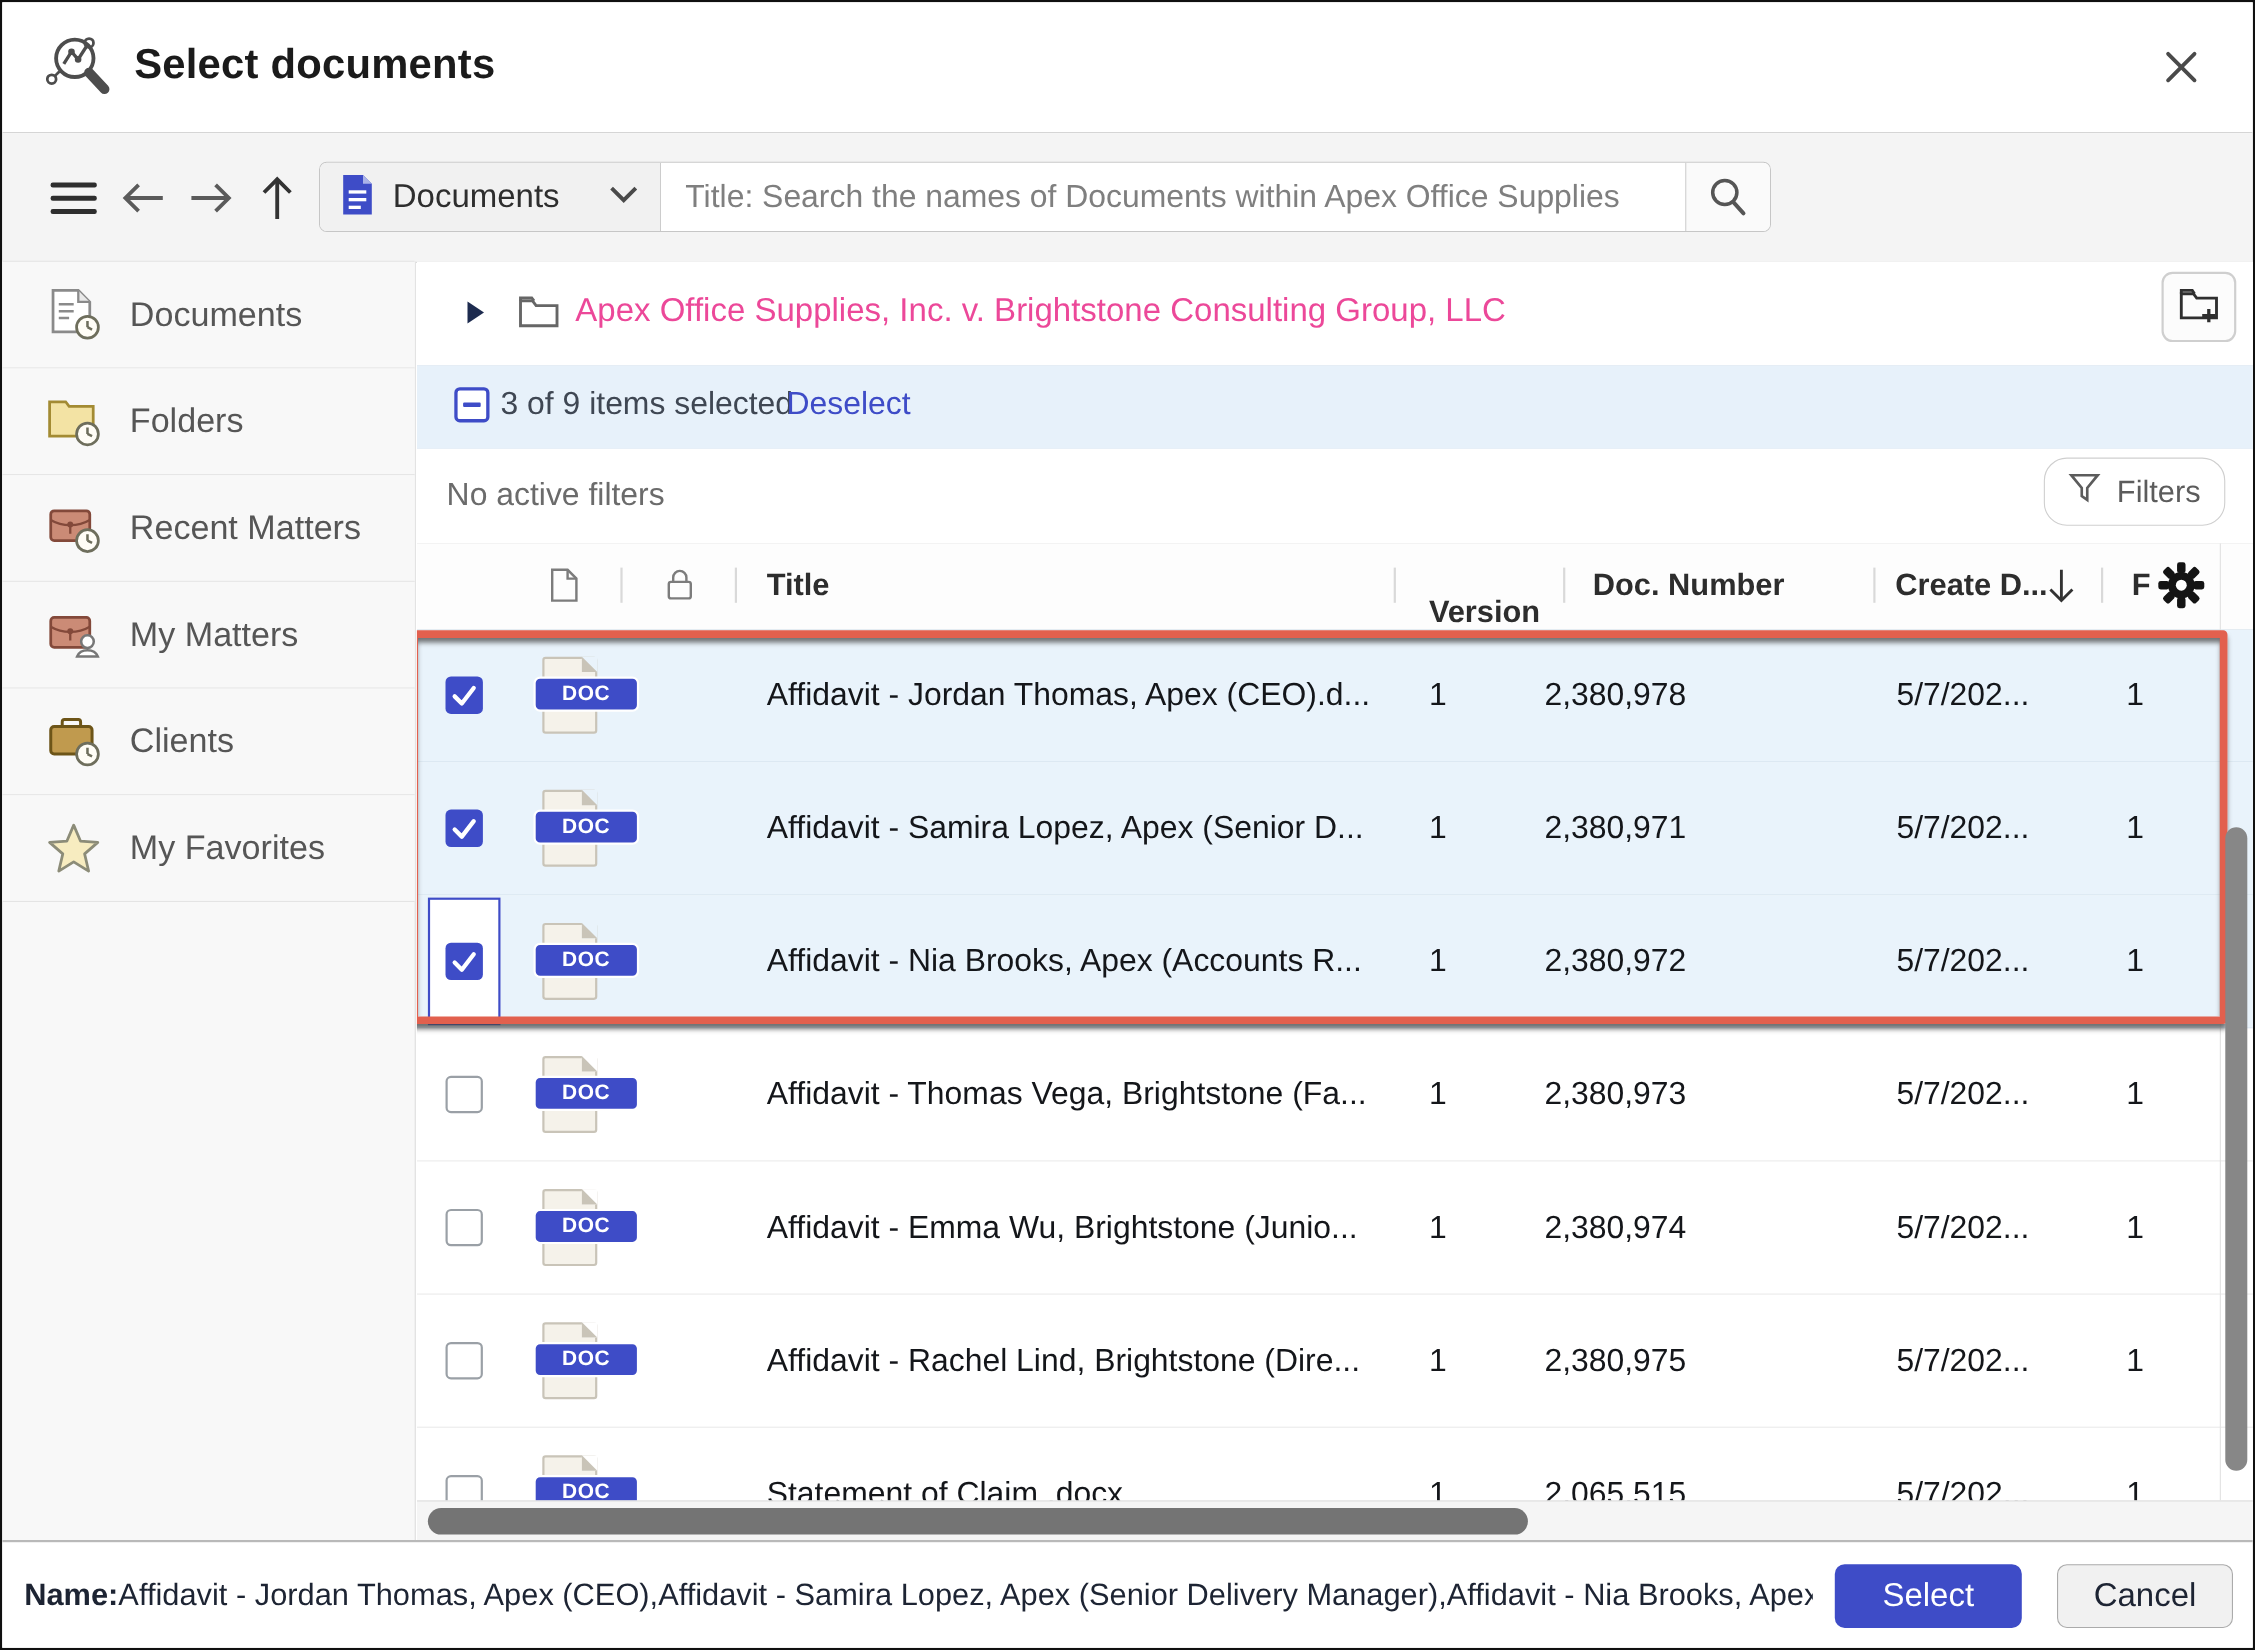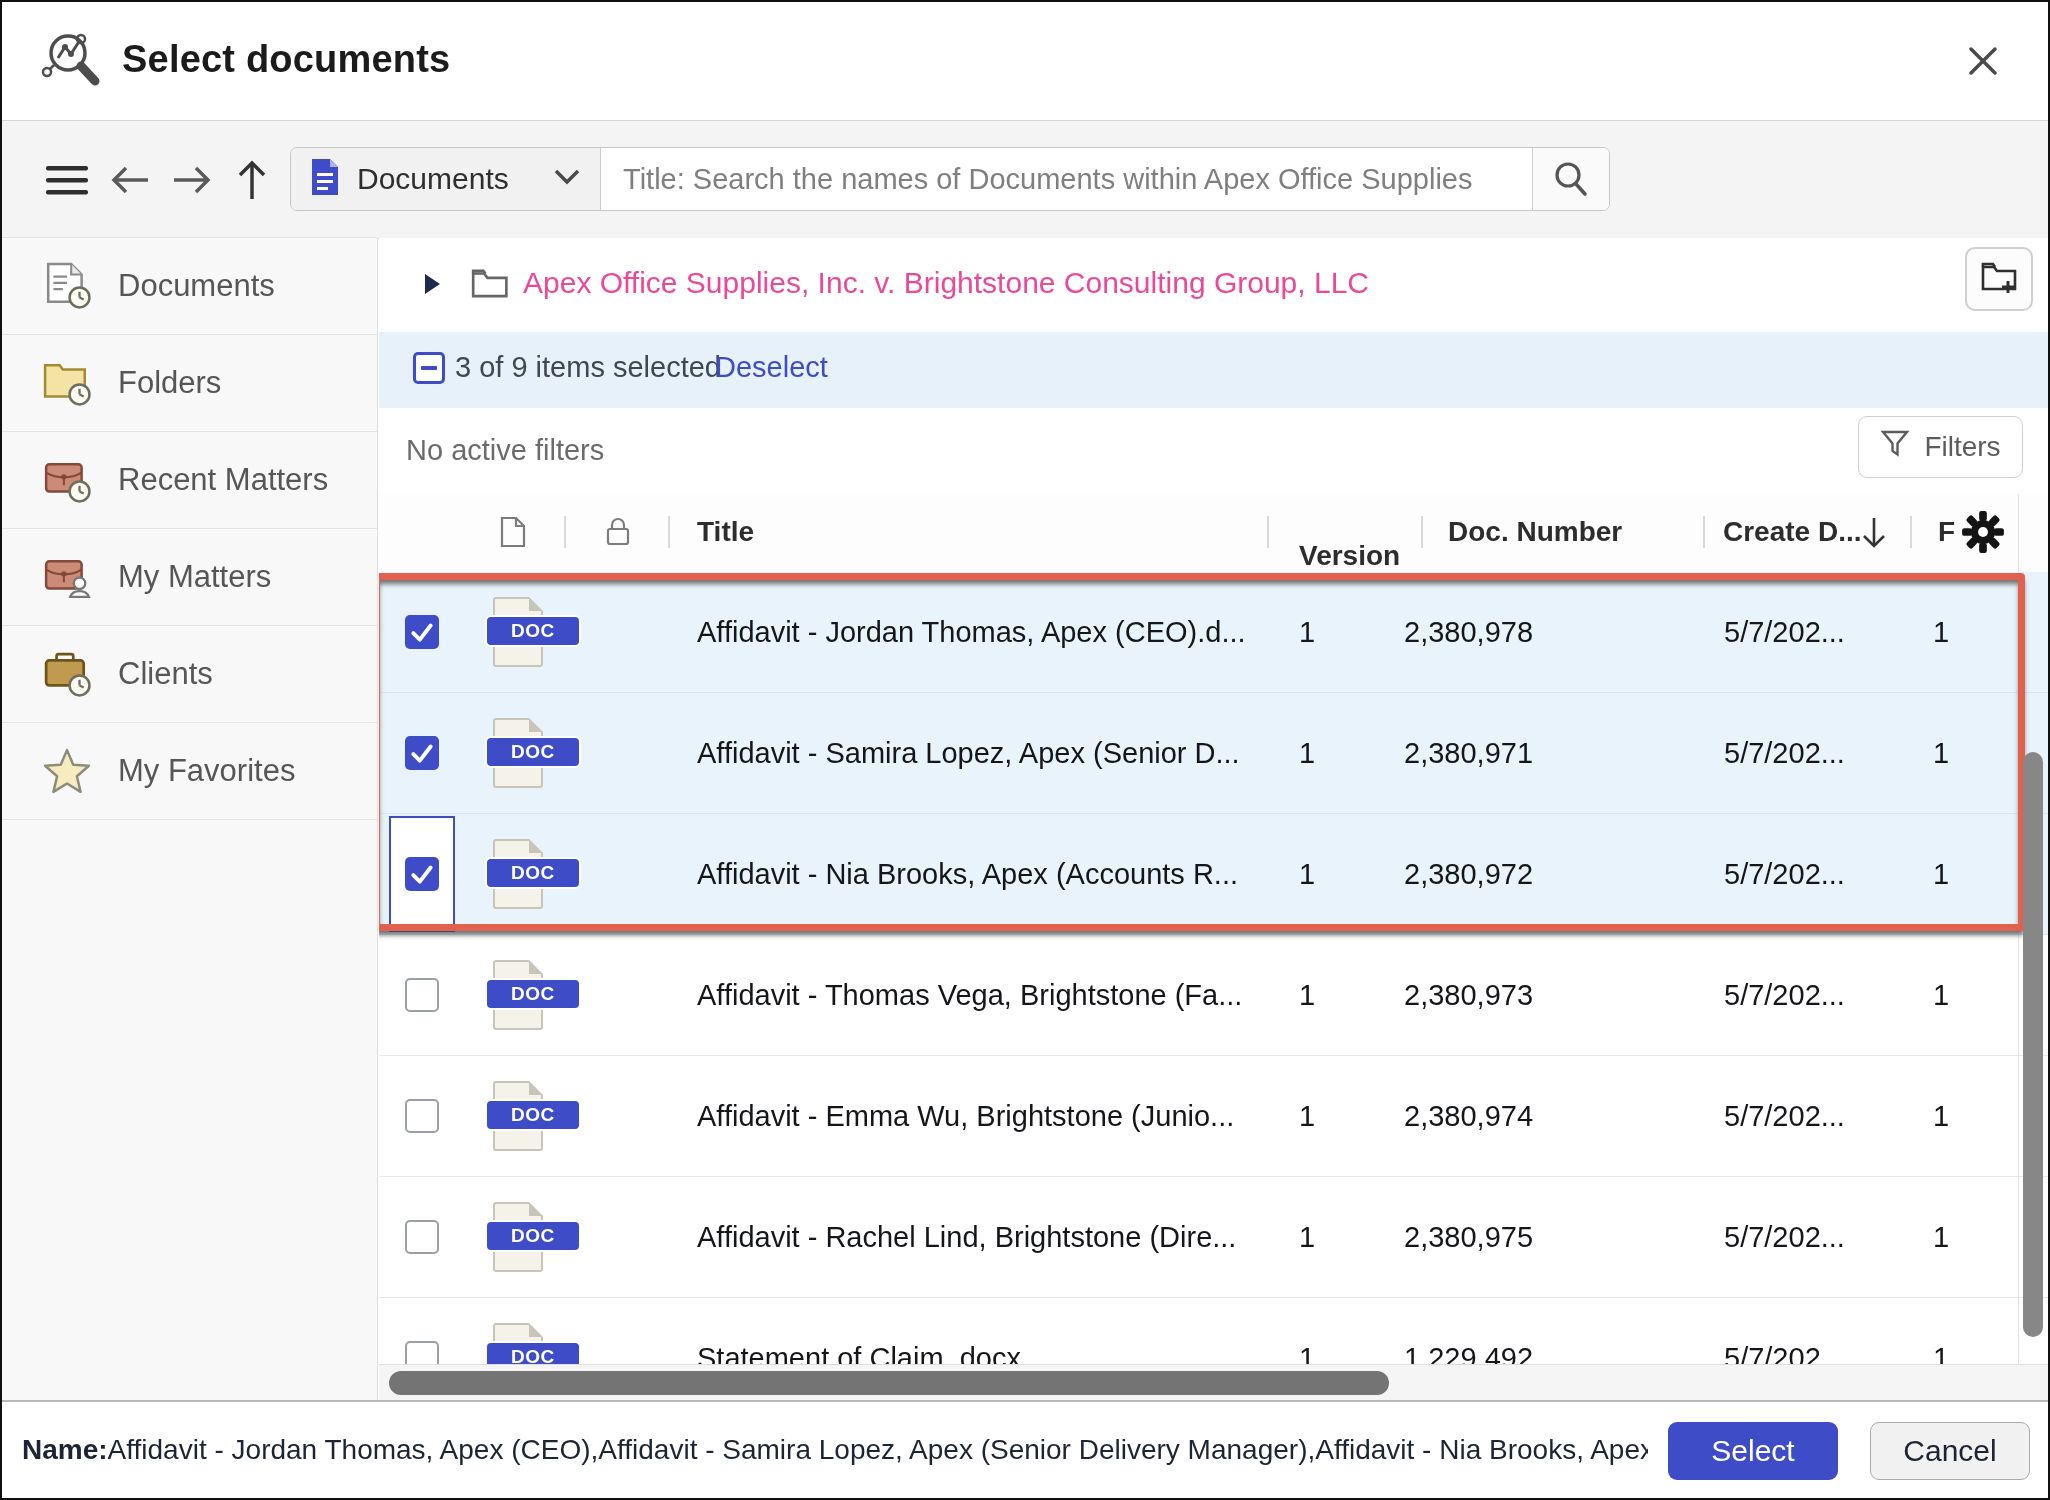--- a/index.html
+++ b/index.html
@@ -36,21 +36,21 @@
   #bc-folder{position:absolute;left:92px;top:29px;}
   #bc-text{position:absolute;left:144px;top:28px;font-size:30px;color:#ec4899;white-space:nowrap;}
   #newfolder-btn{position:absolute;left:1586px;top:9px;width:68px;height:64px;border:2px solid #cfcfcf;border-radius:10px;background:#fcfcfc;display:flex;align-items:center;justify-content:center;cursor:pointer;box-sizing:border-box;}
   #sel-row{position:absolute;left:0;top:94px;width:100%;height:76px;background:#e7f1fa;border-bottom:1px solid #cfd9e2;}
   #sel-cb{position:absolute;left:34px;top:20px;width:32px;height:32px;border:3px solid #3e4cc7;border-radius:5px;background:#fff;display:flex;align-items:center;justify-content:center;cursor:pointer;box-sizing:border-box;}
   #sel-cb .minus{width:16px;height:4px;background:#3e4cc7;border-radius:1px;}
   #sel-text{position:absolute;left:76px;top:19px;font-size:29px;color:#3f4753;}
   #deselect-link{position:absolute;left:336px;top:19px;font-size:29px;color:#3e4cc7;cursor:pointer;}
   #filters-row{position:absolute;left:0;top:170px;width:100%;height:86px;background:#fff;border-bottom:1px solid #d2d2d2;}
   #nofilters{position:absolute;left:27px;top:26px;font-size:29px;color:#6b6b6b;}
-  #filters-btn{position:absolute;left:1479px;top:8px;width:165px;height:62px;border:1px solid #cfcfcf;border-radius:9px;background:#fff;display:flex;align-items:center;justify-content:center;gap:14px;cursor:pointer;box-sizing:border-box;}
+  #filters-btn{position:absolute;left:1479px;top:8px;width:165px;height:62px;border:1px solid #cfcfcf;border-radius:21px;background:#fff;display:flex;align-items:center;justify-content:center;gap:14px;cursor:pointer;box-sizing:border-box;}
   #filters-btn span{font-size:28px;color:#5c5c5c;}
   
   #thead{position:absolute;left:0;top:256px;width:100%;height:78px;background:#fdfdfd;border-bottom:1px solid #c3c3c3;font-size:28px;font-weight:700;color:#2d2d2d;}
   #thead .h{position:absolute;top:22px;white-space:nowrap;}
   .vdiv{position:absolute;top:22px;width:2px;height:32px;background:#d9d9d9;}
   #col-settings{position:absolute;left:1582px;top:16px;cursor:pointer;}
   #sort-arrow{position:absolute;left:1480px;top:20px;cursor:pointer;}
   
   #rows{position:absolute;left:0;top:334px;width:100%;}
   .row{position:relative;width:100%;height:120px;border-bottom:1px solid #e6e6e6;background:#fff;font-size:29px;color:#14161a;}
@@ -462,21 +462,21 @@
       <div class="cb">
         
       </div>
     </div>
     <div class="doc-file">
       <div class="doc-page"></div>
       <div class="doc-badge">DOC</div>
     </div>
     <span class="c t-title">Statement of Claim .docx</span>
     <span class="c t-ver">1</span>
-    <span class="c t-num">1,229,492</span>
+    <span class="c t-num">2,065,515</span>
     <span class="c t-date">5/7/202...</span>
     <span class="c t-last">1</span>
   </div>
 </div>
   <div id="colline"></div>
 
   <div id="hl-rect"></div>
 
   <div id="hscroll">
     <div id="hthumb"></div>

